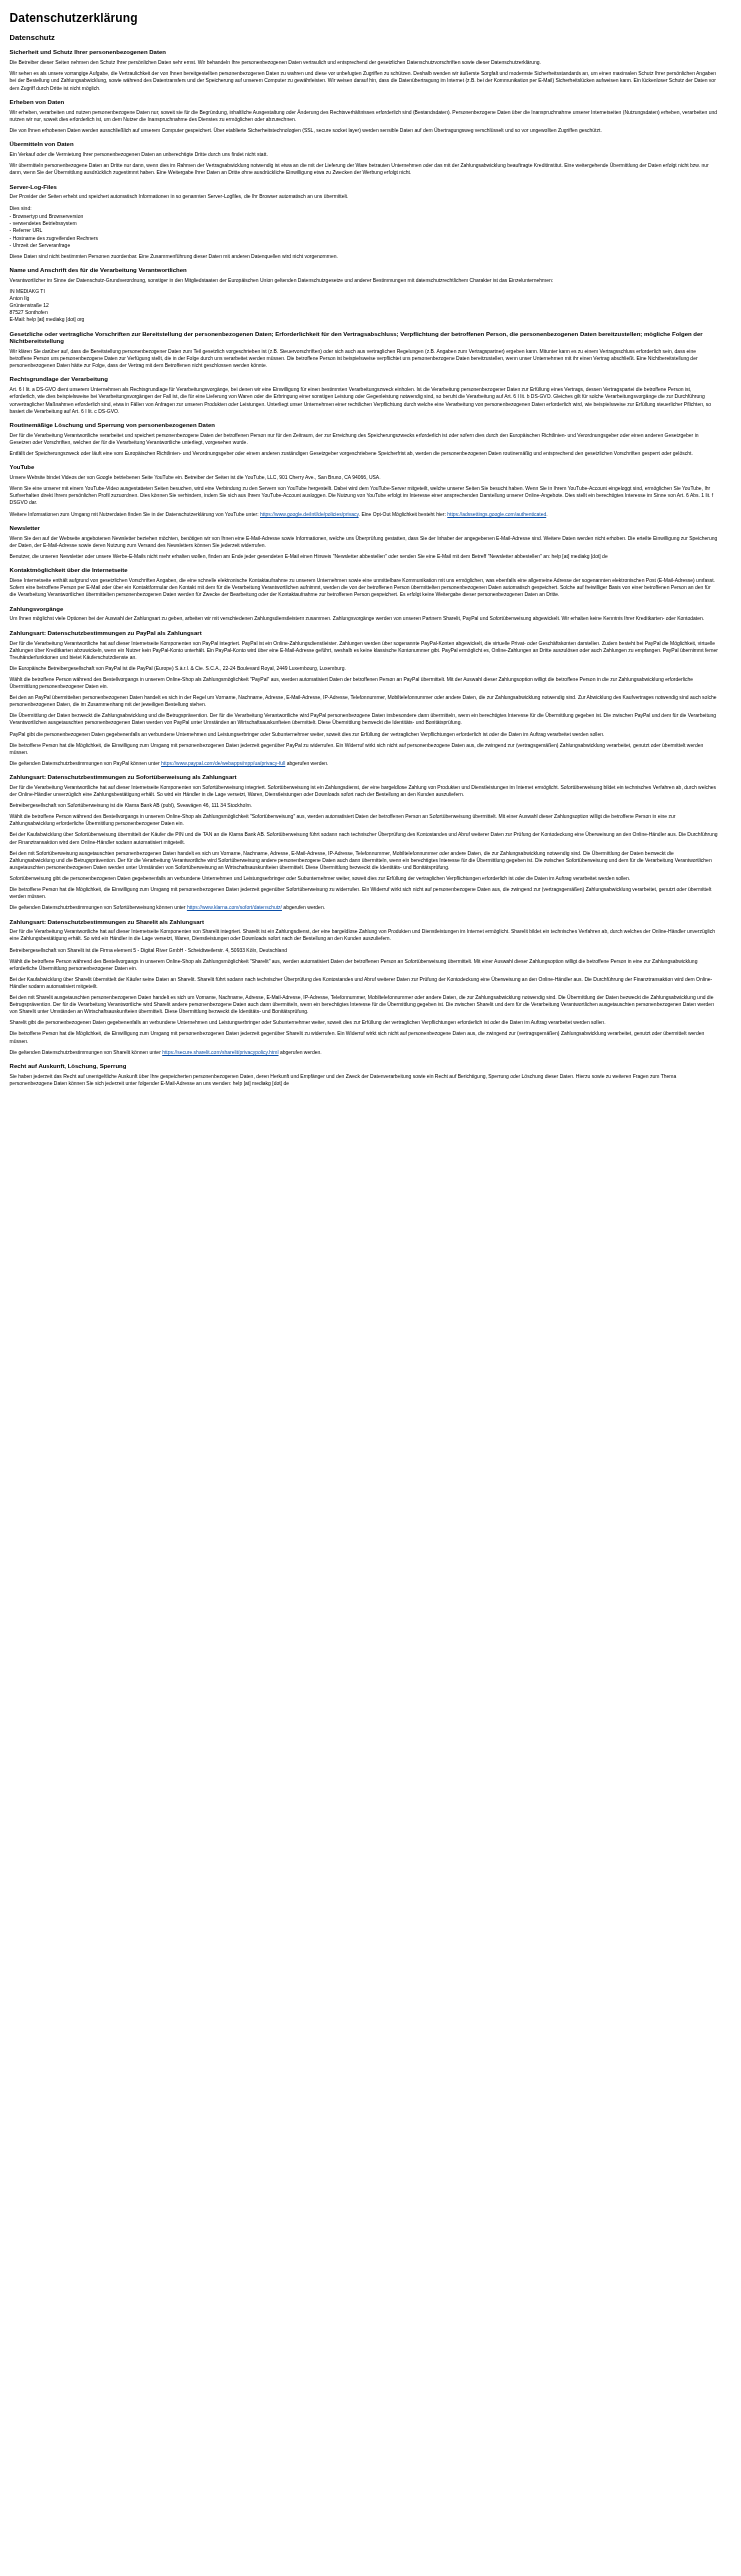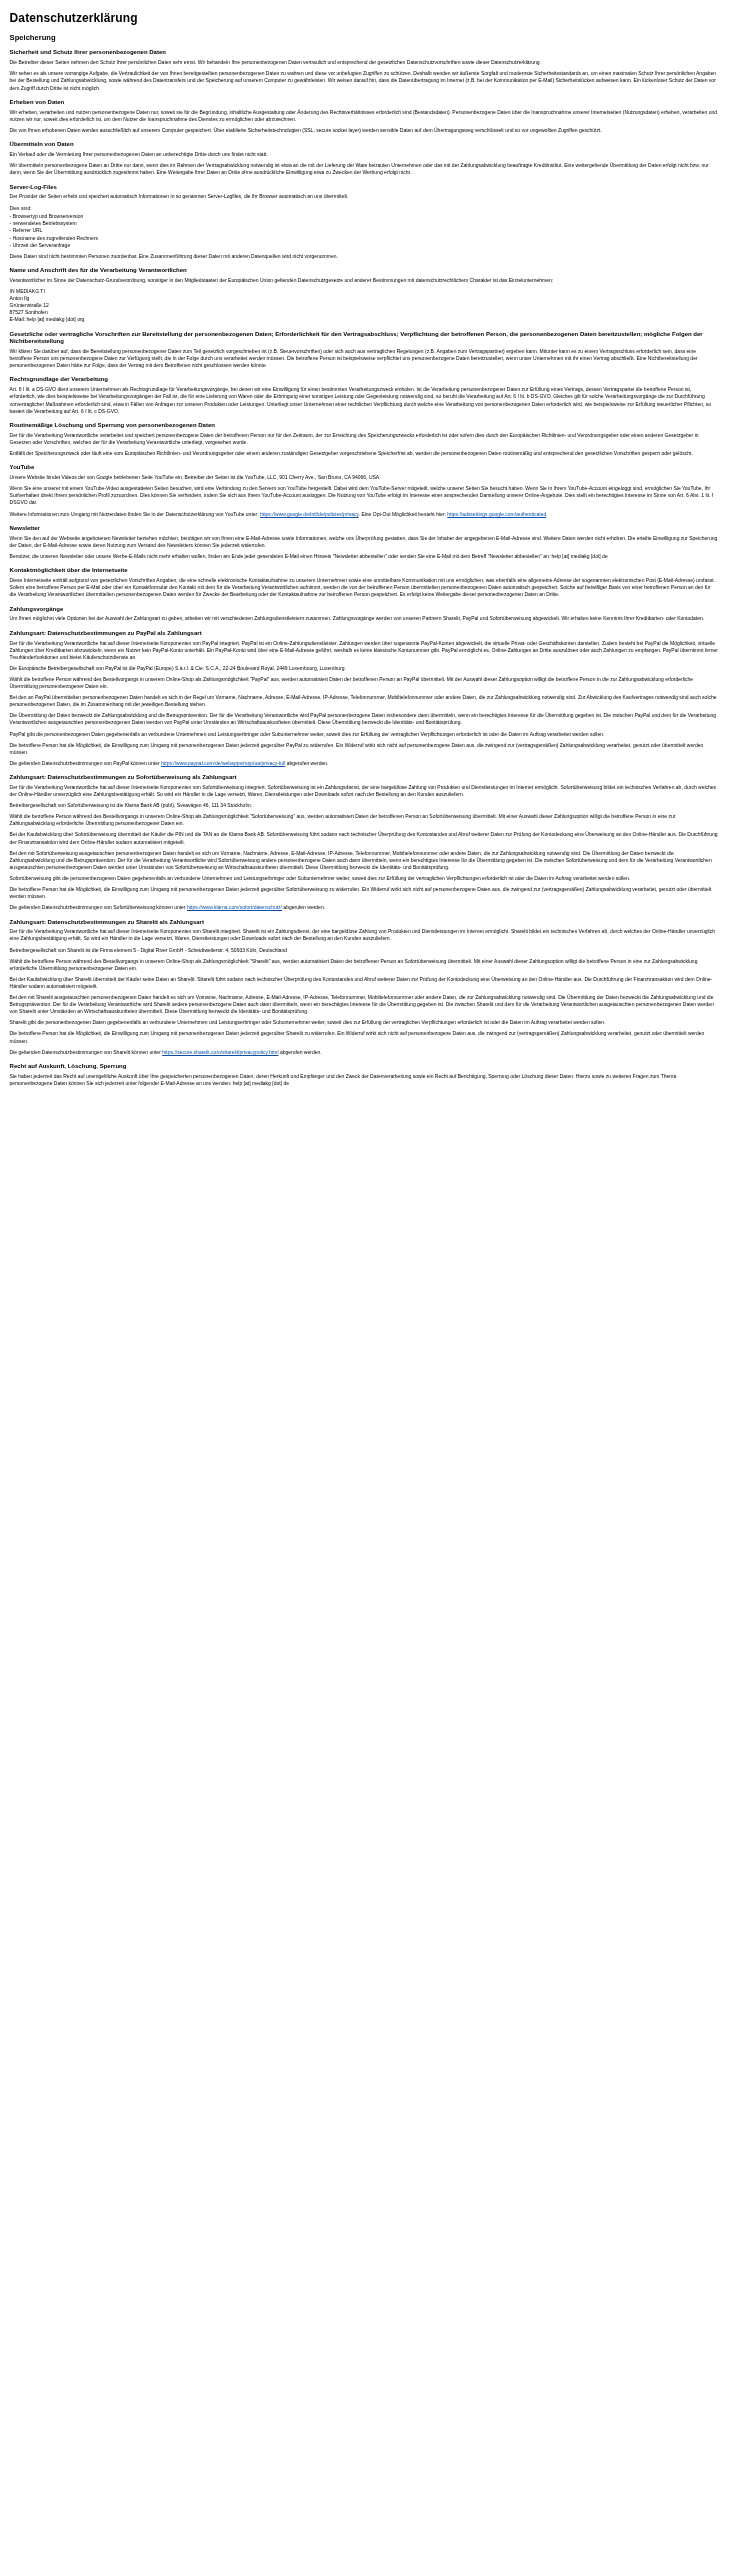--- a/index.html
+++ b/index.html
@@ -70,21 +70,21 @@
     word-break: break-all;
   }
 </style>
 </head>
 <body>
 
 <div class="page">
 
   <h1 class="doc-title">Datenschutzerklärung</h1>
 
-  <h2 class="sec-title">Speicherung</h2>
+  <h2 class="sec-title">Datenschutz</h2>
 
   <h3 class="sub-title">Sicherheit und Schutz Ihrer personenbezogenen Daten</h3>
   <p class="para">Die Betreiber dieser Seiten nehmen den Schutz Ihrer persönlichen Daten sehr ernst. Wir behandeln Ihre personenbezogenen Daten vertraulich und entsprechend der gesetzlichen Datenschutzvorschriften sowie dieser Datenschutzerklärung.</p>
   <p class="para">Wir sehen es als unsere vorrangige Aufgabe, die Vertraulichkeit der von Ihnen bereitgestellten personenbezogenen Daten zu wahren und diese vor unbefugten Zugriffen zu schützen. Deshalb wenden wir äußerste Sorgfalt und modernste Sicherheitsstandards an, um einen maximalen Schutz Ihrer persönlichen Angaben bei der Bestellung und Zahlungsabwicklung, sowie während des Datentransfers und der Speicherung auf unserem Computer zu gewährleisten. Wir weisen darauf hin, dass die Datenübertragung im Internet (z.B. bei der Kommunikation per E-Mail) Sicherheitslücken aufweisen kann. Ein lückenloser Schutz der Daten vor dem Zugriff durch Dritte ist nicht möglich.</p>
 
   <h3 class="sub-title">Erheben von Daten</h3>
   <p class="para">Wir erheben, verarbeiten und nutzen personenbezogene Daten nur, soweit sie für die Begründung, inhaltliche Ausgestaltung oder Änderung des Rechtsverhältnisses erforderlich sind (Bestandsdaten). Personenbezogene Daten über die Inanspruchnahme unserer Internetseiten (Nutzungsdaten) erheben, verarbeiten und nutzen wir nur, soweit dies erforderlich ist, um dem Nutzer die Inanspruchnahme des Dienstes zu ermöglichen oder abzurechnen.</p>
   <p class="para">Die von Ihnen erhobenen Daten werden ausschließlich auf unserem Computer gespeichert. Über etablierte Sicherheitstechnologien (SSL, secure socket layer) werden sensible Daten auf dem Übertragungsweg verschlüsselt und so vor ungewollten Zugriffen geschützt.</p>
 
   <h3 class="sub-title">Übermitteln von Daten</h3>

